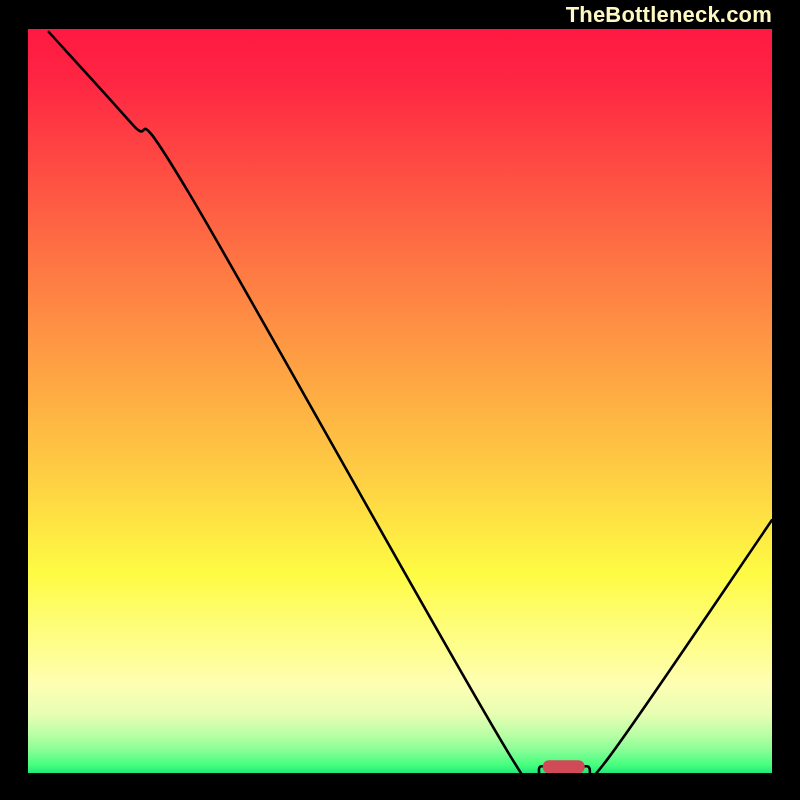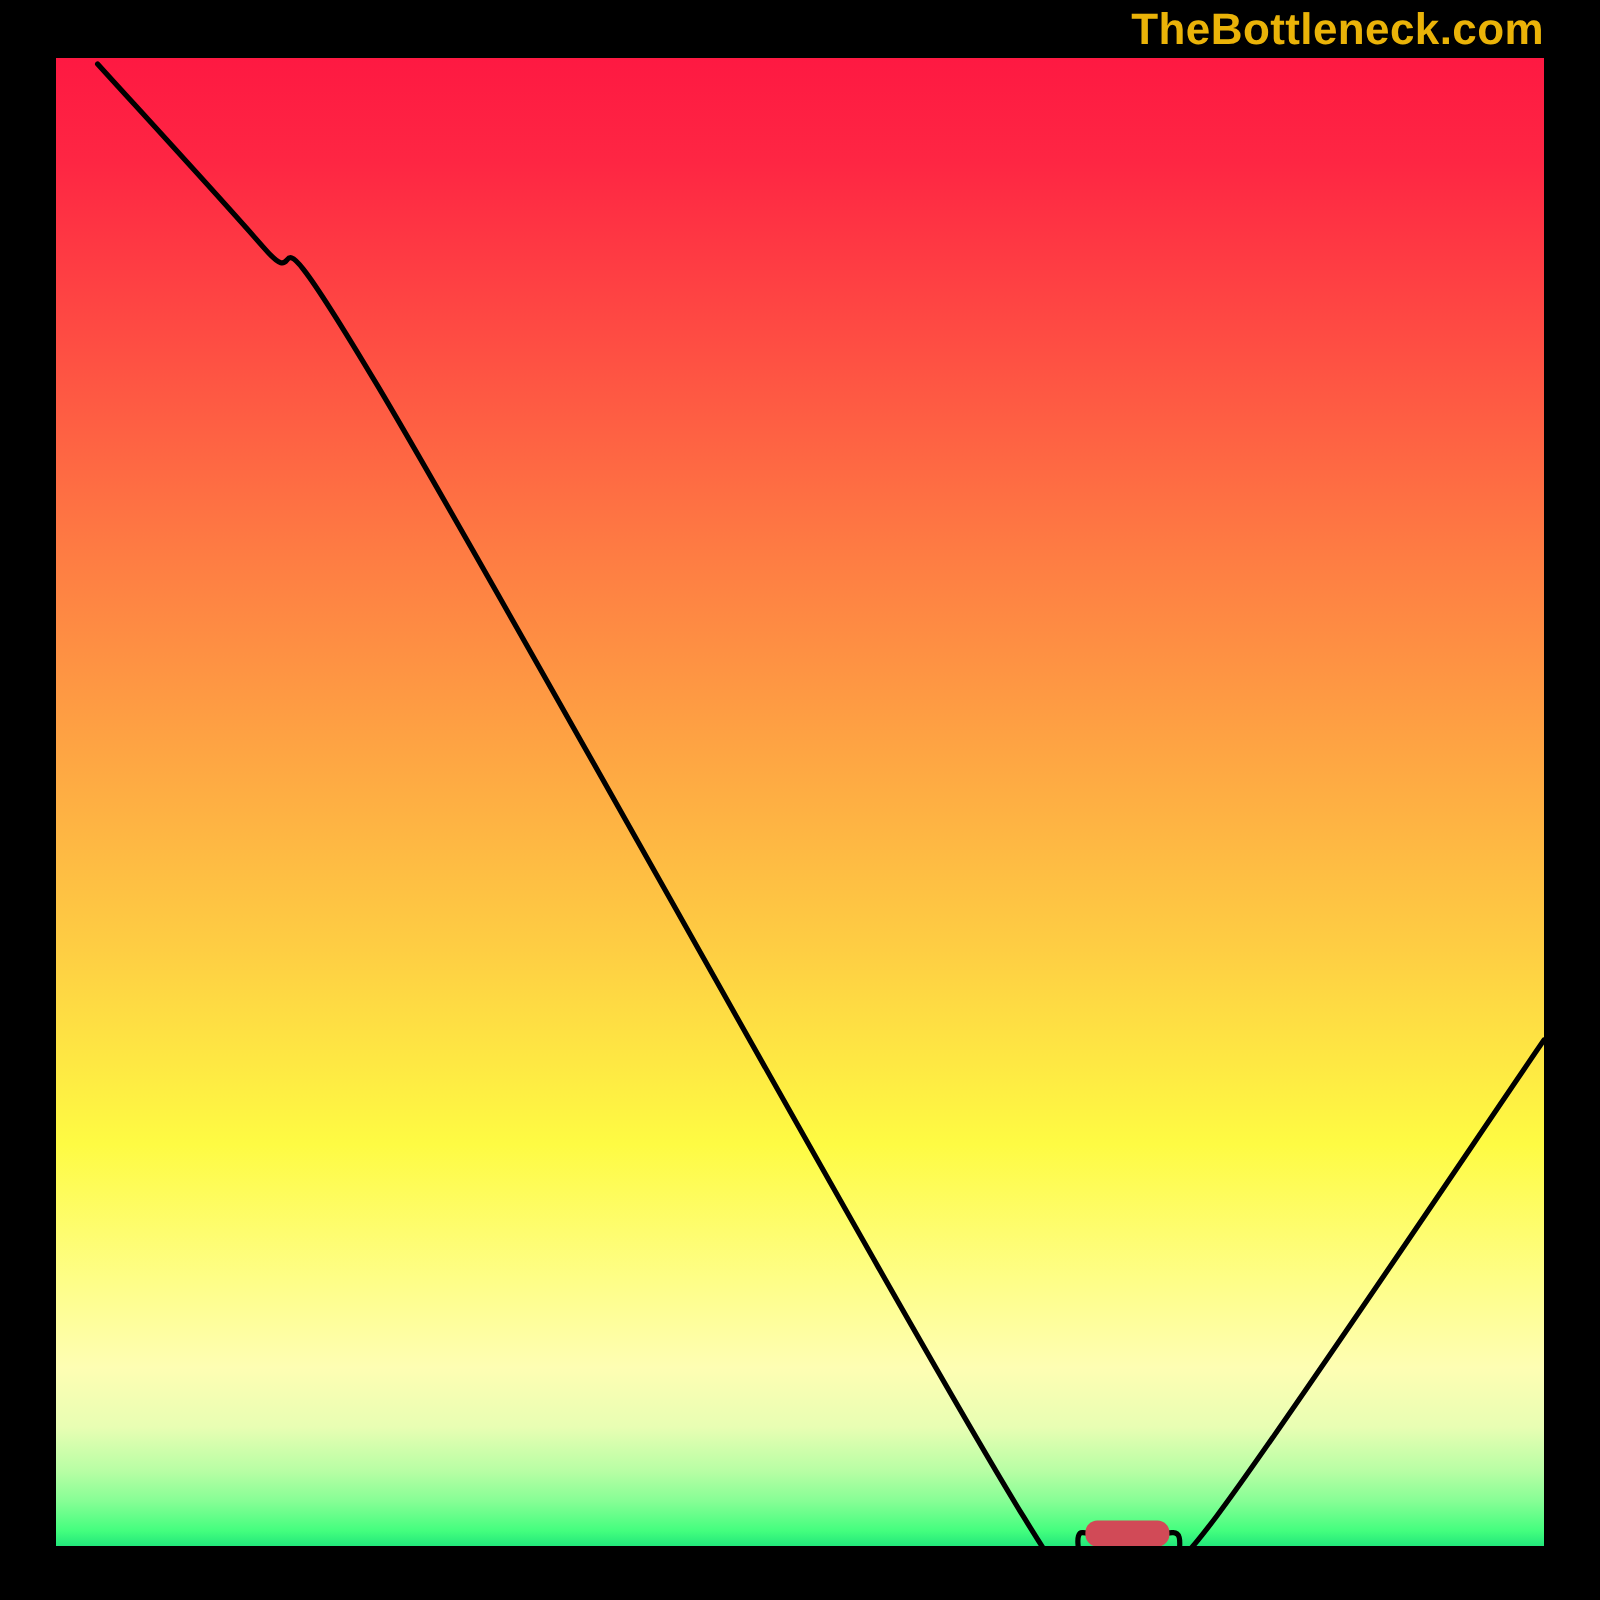--- a/index.html
+++ b/index.html
@@ -27,21 +27,21 @@
     width: 100%;
     height: 100%;
   }
   .watermark {
     position: absolute;
     top: 2px;
     right: 28px;
     font-family: Arial, Helvetica, sans-serif;
     font-size: 22px;
     font-weight: 600;
-    color: #eab308;
+    color: #fef9c3;
     letter-spacing: 0.2px;
   }
 </style>
 </head>
 <body>
 
 <div class="frame">
   <svg class="plot-area" viewBox="0 0 744 744" preserveAspectRatio="none">
     <defs>
       <linearGradient id="bg-grad" x1="0" y1="0" x2="0" y2="1">

